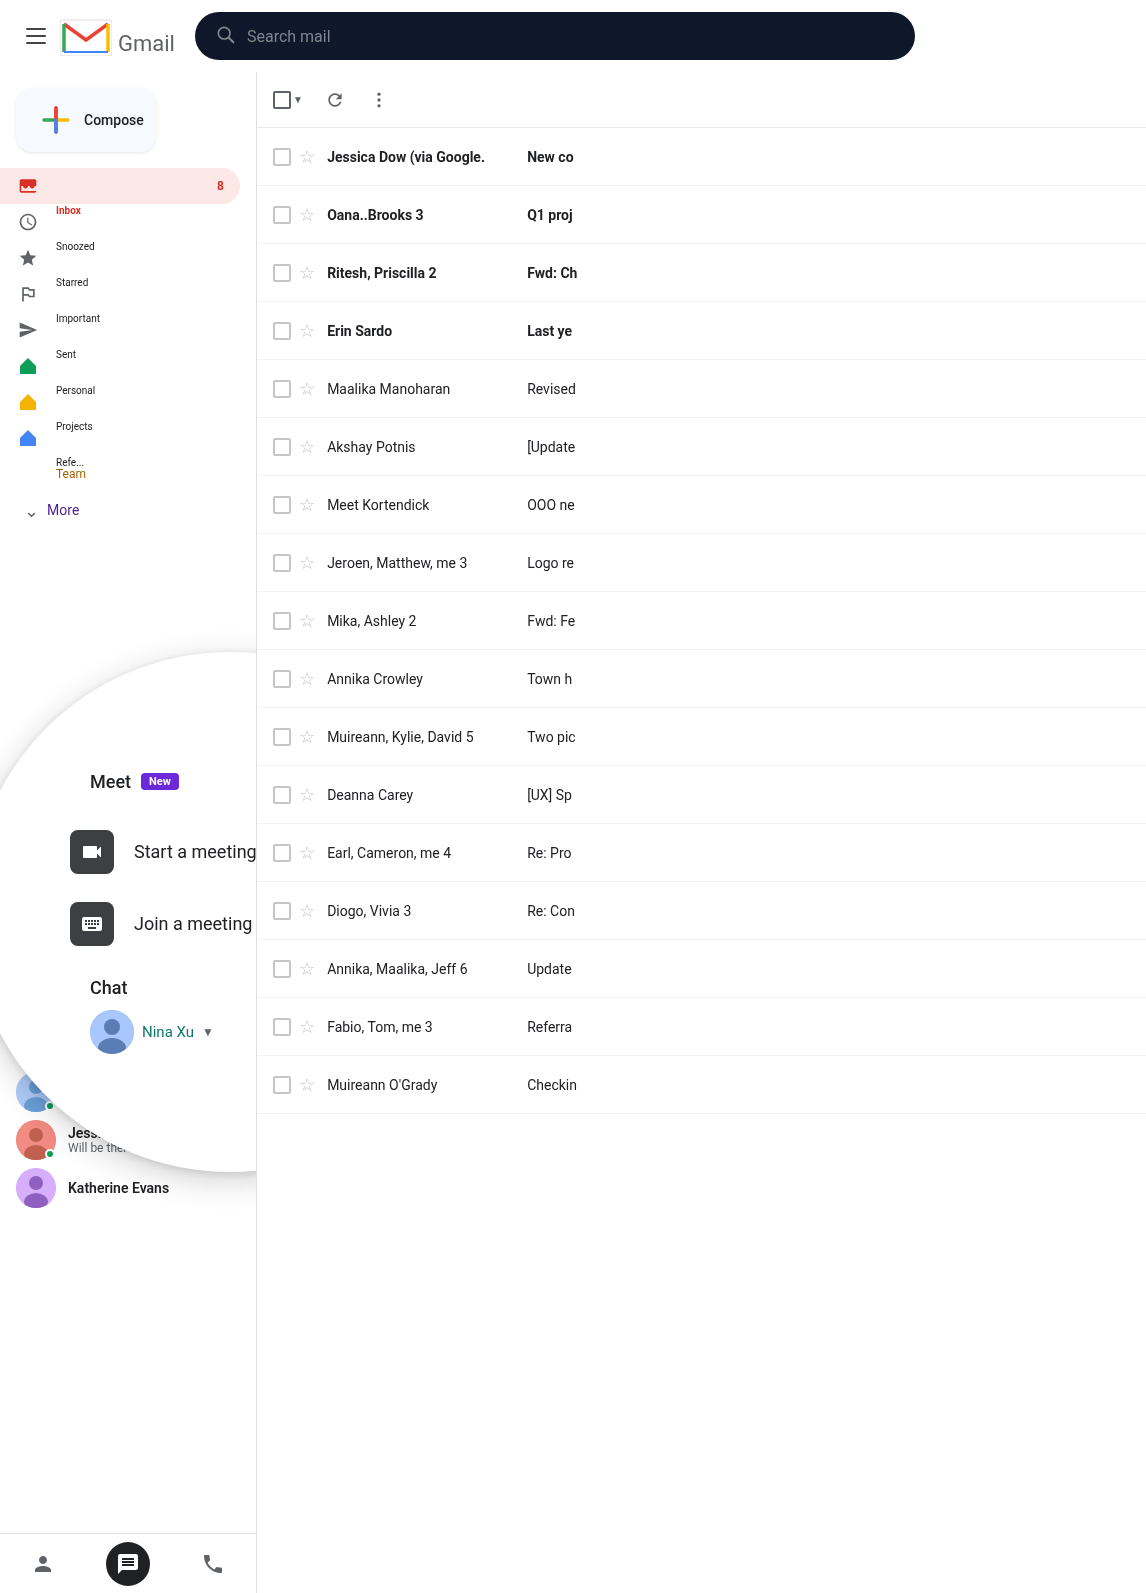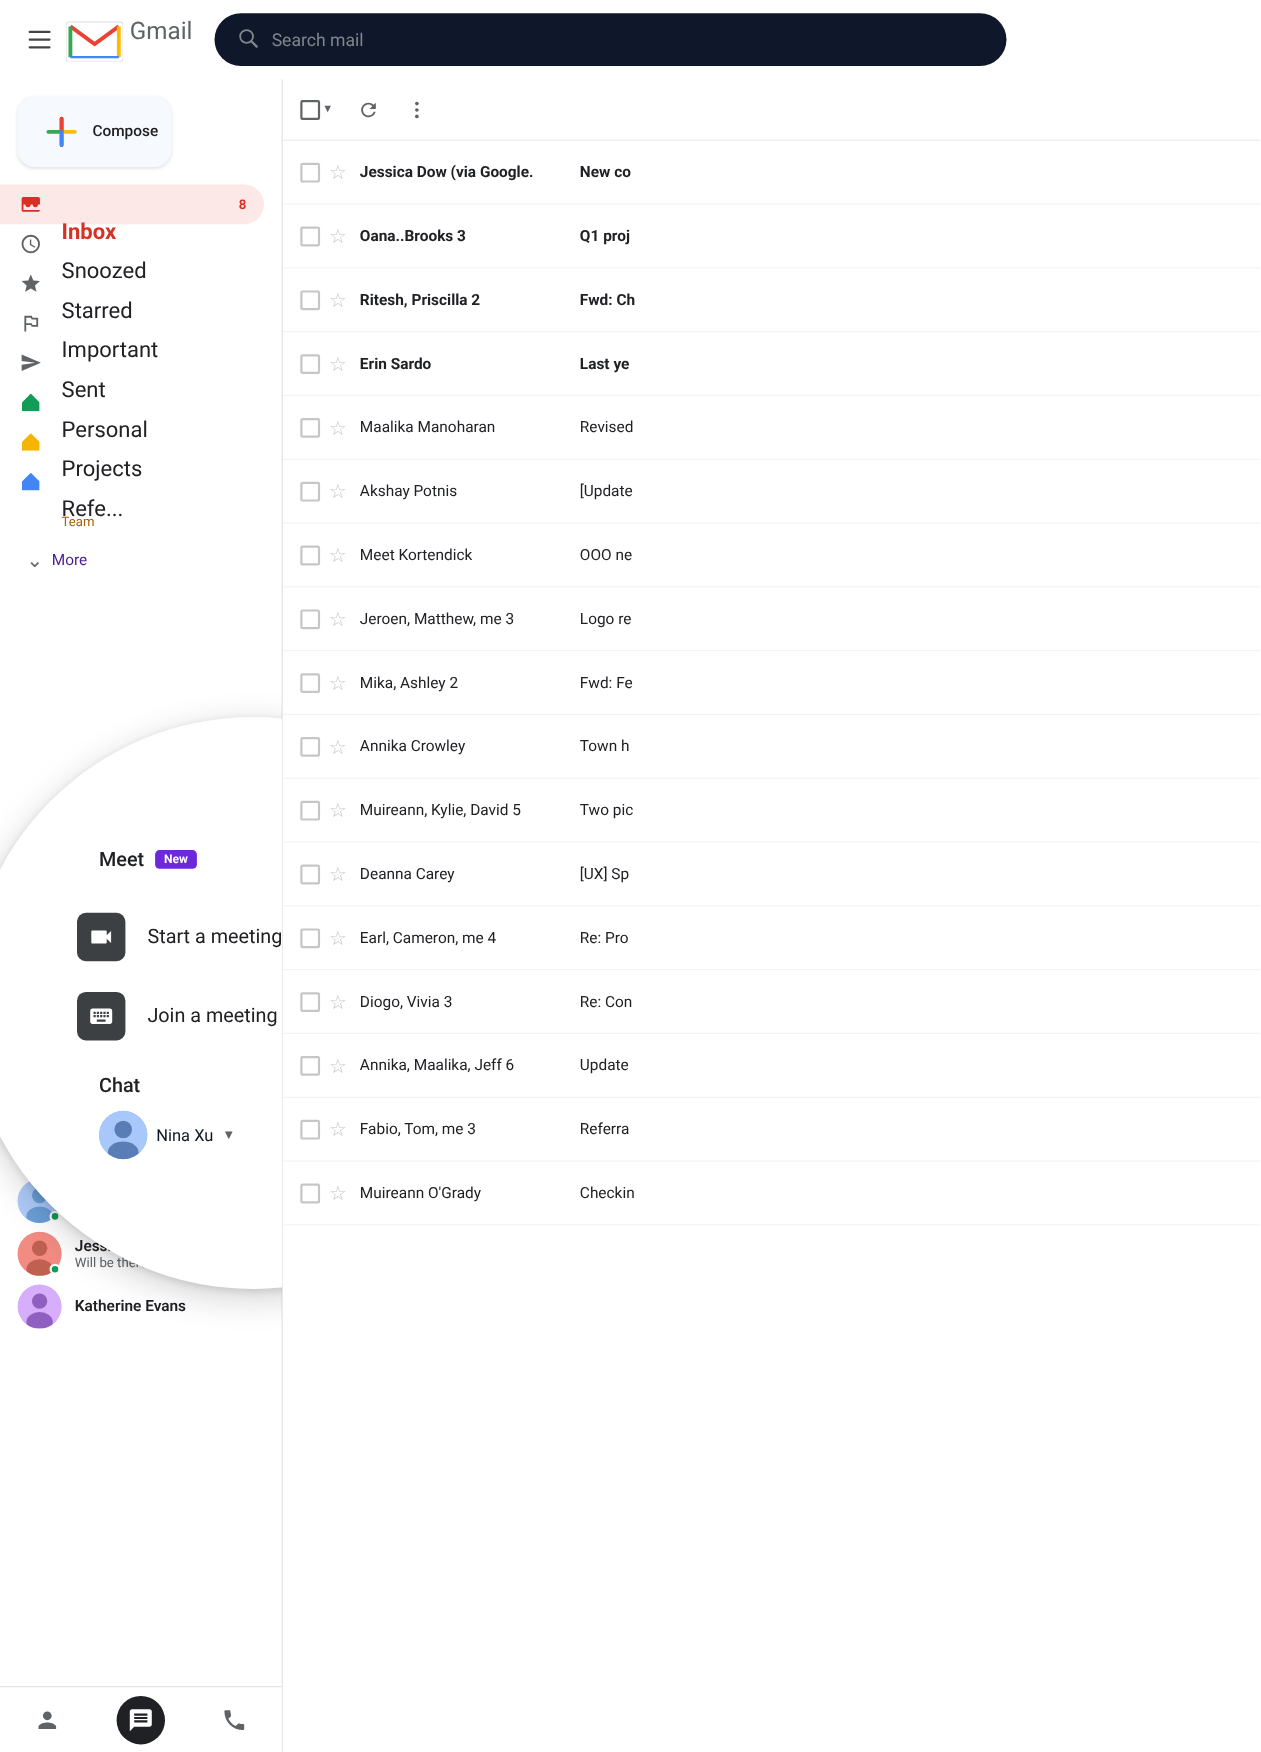--- a/index.html
+++ b/index.html
@@ -15,21 +15,21 @@
       position: relative;
       z-index: 10;
     }
     .hamburger-btn {
       width: 40px; height: 40px;
       display: flex; flex-direction: column; justify-content: center; align-items: center; gap: 5px;
       cursor: pointer; border-radius: 50%; margin-right: 4px;
       flex-shrink: 0;
     }
     .hamburger-line { width: 20px; height: 2px; background: #444; border-radius: 1px; }
-    .logo-area { display: flex; align-items: flex-start; margin-right: 20px; cursor: pointer; }
+    .logo-area { display: flex; align-items: flex-end; margin-right: 20px; cursor: pointer; }
     .gmail-m {
       width: 52px; height: 40px; margin-right: 6px;
       position: relative; flex-shrink: 0;
     }
     .gmail-title { font-size: 22px; color: #5f6368; font-weight: 400; }
 
     .search-bar {
       flex: 1;
       max-width: 720px;
       background: #0f172a;
@@ -79,21 +79,21 @@
       padding: 0 16px 0 16px;
       height: 36px;
       border-radius: 0 18px 18px 0;
       cursor: pointer;
       margin-right: 16px;
       position: relative;
     }
     .nav-item.active { background: #fce8e6; }
     .nav-item.active .nav-label { color: #d93025; font-weight: 700; }
     .nav-icon { width: 24px; height: 24px; margin-right: 16px; flex-shrink: 0; display: flex; align-items: center; justify-content: center; }
-    .nav-label { font-size: 20px; color: #202124; font-weight: 400; margin-top: 48px; }
+    .nav-label { font-size: 10px; color: #202124; font-weight: 400; margin-top: 48px; }
     .nav-badge {
       margin-left: auto;
       font-size: 12px; font-weight: 700; color: #202124;
     }
     .nav-badge.red { color: #d93025; }
 
     .more-btn {
       display: flex; align-items: center;
       padding: 0 16px 0 24px;
       height: 36px;
@@ -411,21 +411,21 @@
       <div class="popup-chat-section">
         <div class="popup-chat-title">Chat</div>
         <div class="popup-nina-row">
           <div class="popup-nina-avatar">
             <svg width="44" height="44" viewBox="0 0 44 44">
               <circle cx="22" cy="22" r="22" fill="#a8c7fa"></circle>
               <circle cx="22" cy="17" r="8" fill="#5a7db5"></circle>
               <ellipse cx="22" cy="38" rx="14" ry="10" fill="#5a7db5"></ellipse>
             </svg>
           </div>
-          <span style="font-size:15px;color:#0f172a;margin-right:4px;">Nina Xu</span>
+          <span style="font-size:15px;color:#0f766e;margin-right:4px;">Nina Xu</span>
           <span class="dropdown-arrow">▼</span>
         </div>
       </div>
     </div>
 
     <div style="margin-top: 540px;">
 
       <div class="chat-item" style="padding: 4px 16px;">
         <div class="avatar-wrap">
           <div class="avatar-img" style="background:#aecbfa;">

